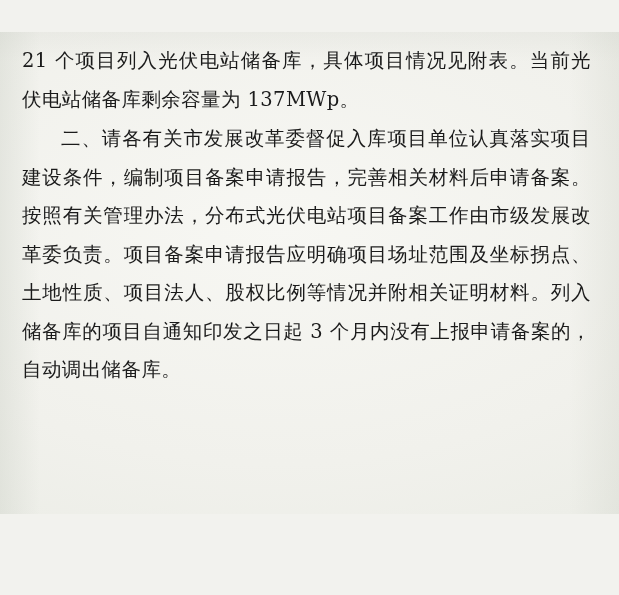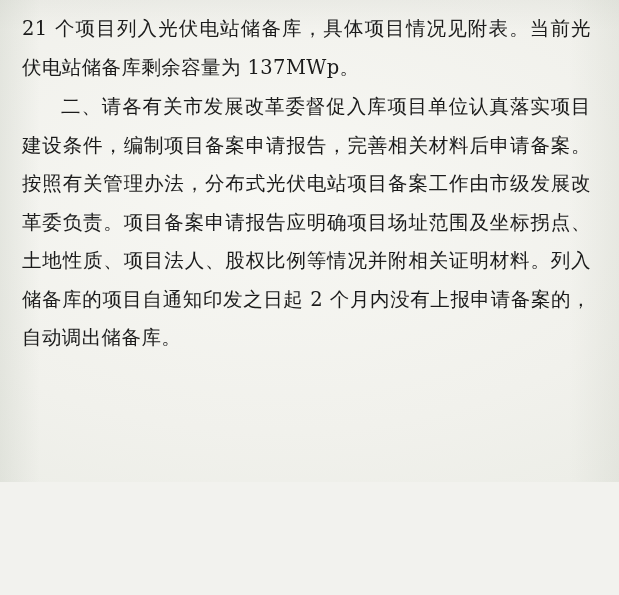--- a/index.html
+++ b/index.html
@@ -15,20 +15,21 @@
   }
   
   .page {
     position: relative;
     width: 619px;
     height: 482px;
     background:
       radial-gradient(ellipse 120% 90% at 45% 40%, #f7f7f3 0%, #f1f1ec 55%, #e9ebe4 100%);
     box-sizing: border-box;
     padding: 10px 28px 0 22px;
+    margin-top: 32px;
   }
   .page::after {
     content: "";
     position: absolute;
     left: 0; top: 0; right: 0; bottom: 0;
     pointer-events: none;
     background:
       linear-gradient(to right, rgba(200,205,195,0.35) 0px, rgba(255,255,255,0) 40px),
       linear-gradient(to left, rgba(205,208,198,0.30) 0px, rgba(255,255,255,0) 50px),
       linear-gradient(to bottom, rgba(210,212,205,0.25) 0px, rgba(255,255,255,0) 30px);
@@ -50,15 +51,15 @@
   p.indent {
     text-indent: 39px;
   }
 </style>
 </head>
 <body>
 
 <div class="page">
   <div class="doc-body">
     <p class="para">21 个项目列入光伏电站储备库，具体项目情况见附表。当前光伏电站储备库剩余容量为 137MWp。</p>
-    <p class="para indent">二、请各有关市发展改革委督促入库项目单位认真落实项目建设条件，编制项目备案申请报告，完善相关材料后申请备案。按照有关管理办法，分布式光伏电站项目备案工作由市级发展改革委负责。项目备案申请报告应明确项目场址范围及坐标拐点、土地性质、项目法人、股权比例等情况并附相关证明材料。列入储备库的项目自通知印发之日起 2 个月内没有上报申请备案的，自动调出储备库。</p>
+    <p class="para indent">二、请各有关市发展改革委督促入库项目单位认真落实项目建设条件，编制项目备案申请报告，完善相关材料后申请备案。按照有关管理办法，分布式光伏电站项目备案工作由市级发展改革委负责。项目备案申请报告应明确项目场址范围及坐标拐点、土地性质、项目法人、股权比例等情况并附相关证明材料。列入储备库的项目自通知印发之日起 3 个月内没有上报申请备案的，自动调出储备库。</p>
   </div>
 </div>
 
 </body></html>

